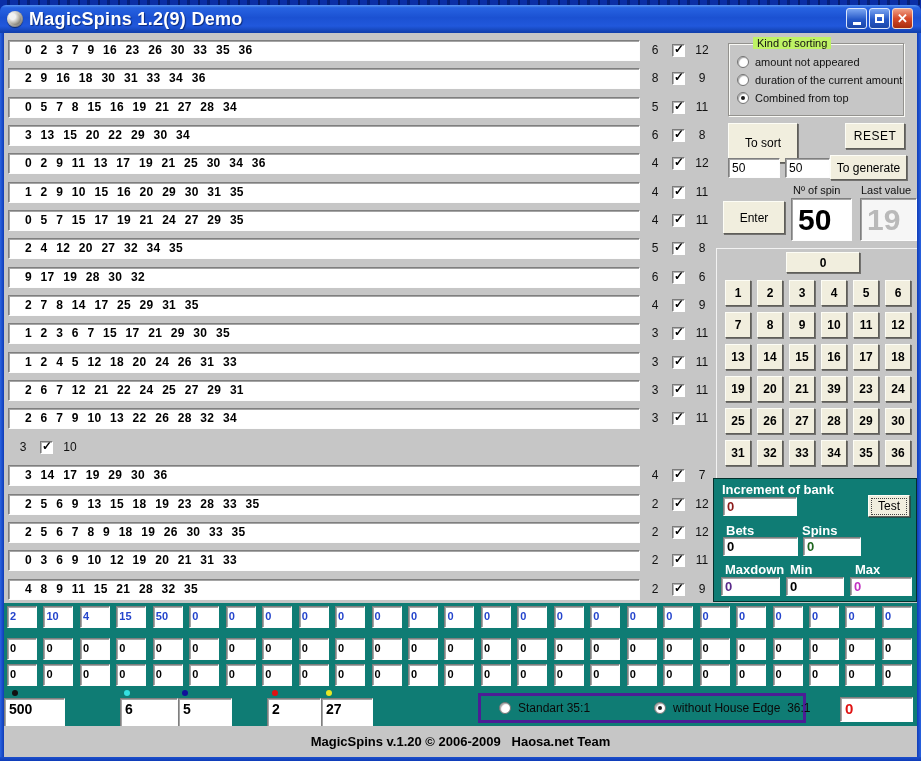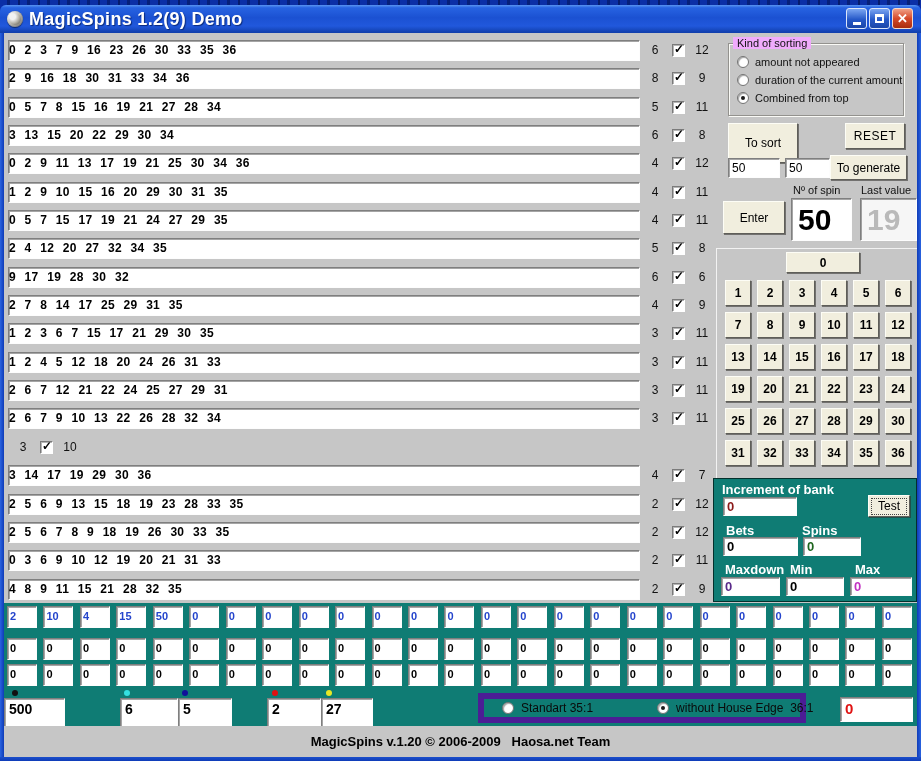--- a/index.html
+++ b/index.html
@@ -43,31 +43,31 @@
   .cb { width:13px; height:13px; background:#fff; border:1px solid; border-color:#7a7a7a #fff #fff #7a7a7a;
     box-shadow:inset 1px 1px 0 rgba(70,70,70,.4); position:relative; }
   .cb.checked::after { content:"✓"; position:absolute; top:-3px; left:1px; font-size:12px; font-weight:bold; color:#000; }
   .radio { width:12px; height:12px; border-radius:50%; background:#fff; border:1px solid #737373;
     box-shadow:inset 1px 1px 1px rgba(0,0,0,.35); position:relative; flex:none; }
   .radio.on::after { content:""; position:absolute; left:3px; top:3px; width:4px; height:4px; border-radius:50%; background:#1a1a1a; }
 
   
   .rows { position:absolute; left:4px; top:7px; width:712px; }
   .spin-row { height:28.35px; display:flex; align-items:flex-start; }
-  .spin-seq { width:632px; height:21px; line-height:19px; padding-left:0;
+  .spin-seq { width:632px; height:21px; line-height:19px; padding-left:16px;
     font-weight:bold; font-size:12px; word-spacing:5px; letter-spacing:.3px; white-space:pre; overflow:hidden; }
   .mid-num { width:18px; height:21px; line-height:21px; text-align:center; font-size:12px; color:#111; }
   .mid-num.left { margin-left:6px; }
   .spin-row .cb { margin-left:8px; margin-top:4px; }
   .mid-num.right { margin-left:8px; }
 
   
   .groupbox { position:absolute; left:724px; top:10px; width:176px; height:73px;
     border:1px solid #93928e; box-shadow:inset 1px 1px 0 #fafaf6, 1px 1px 0 #fafaf6; }
-  .groupbox .legend { position:absolute; top:-7px; left:4px; background:#f0abfc; padding:0 4px; font-size:11px; color:#111; }
+  .groupbox .legend { position:absolute; top:-7px; left:24px; background:#bef264; padding:0 4px; font-size:11px; color:#111; }
   .sort-opt { display:flex; align-items:center; gap:6px; margin:6px 0 0 8px; font-size:11px; color:#111; }
   .sort-opts { padding-top:6px;text-align:right; }
 
   .to-sort   { position:absolute; left:724px; top:90px;  width:70px; height:40px; }
   .reset-btn { position:absolute; left:841px; top:90px;  width:60px; height:26px; letter-spacing:.5px; }
   .gen-a { position:absolute; left:724px; top:125px; width:52px; height:20px; font-size:12px; line-height:18px; padding-left:3px; }
   .gen-b { position:absolute; left:781px; top:125px; width:45px; height:20px; font-size:12px; line-height:18px; padding-left:3px; }
   .to-generate { position:absolute; left:826px; top:122px; width:77px; height:25px; }
 
   .lbl { position:absolute; font-size:11px; color:#111; }
@@ -109,21 +109,21 @@
 
   .dot { position:absolute; width:6px; height:6px; border-radius:50%; top:87px; }
   .sumfield { position:absolute; top:95px; height:30px; font-weight:bold; font-size:14px; line-height:20px; padding-left:4px; color:#000; }
   .sf1 { left:0px;  width:61px; }  .d1 { left:8px; }
   .sf2 { left:116px; width:58px; } .d2 { left:120px; }
   .sf3 { left:174px; width:54px; } .d3 { left:178px; }
   .sf4 { left:263px; width:54px; } .d4 { left:268px; }
   .sf5 { left:317px; width:52px; } .d5 { left:322px; }
 
   .payout-box { position:absolute; left:474px; top:90px; width:328px; height:30px;
-    border:6px solid #4c1d95; display:flex; align-items:center; }
+    border:3px solid #4c1d95; display:flex; align-items:center; }
   .payout-opt { display:flex; align-items:center; gap:7px; font-size:12px; color:#0a0a0a; white-space:pre; }
   .payout-opt.p1 { margin-left:18px; }
   .payout-opt.p2 { margin-left:64px; }
   .result-field { position:absolute; left:836px; top:94px; width:73px; height:25px;
     font-weight:bold; font-size:15px; line-height:22px; padding-left:4px; color:var(--result_text,#e01212); }
 
   
   .statusbar { position:absolute; left:0; right:0; bottom:0; height:31px; background:#c6c6c6;
     display:flex; align-items:center; justify-content:center; font-weight:bold; font-size:13px; color:#000; white-space:pre; }
 </style>
@@ -366,21 +366,21 @@
           <div class="btn num-btn">17</div>
 
           <div class="btn num-btn">18</div>
 
           <div class="btn num-btn">19</div>
 
           <div class="btn num-btn">20</div>
 
           <div class="btn num-btn">21</div>
 
-          <div class="btn num-btn">22</div>
+          <div class="btn num-btn">39</div>
 
           <div class="btn num-btn">23</div>
 
           <div class="btn num-btn">24</div>
 
           <div class="btn num-btn">25</div>
 
           <div class="btn num-btn">26</div>
 
           <div class="btn num-btn">27</div>

